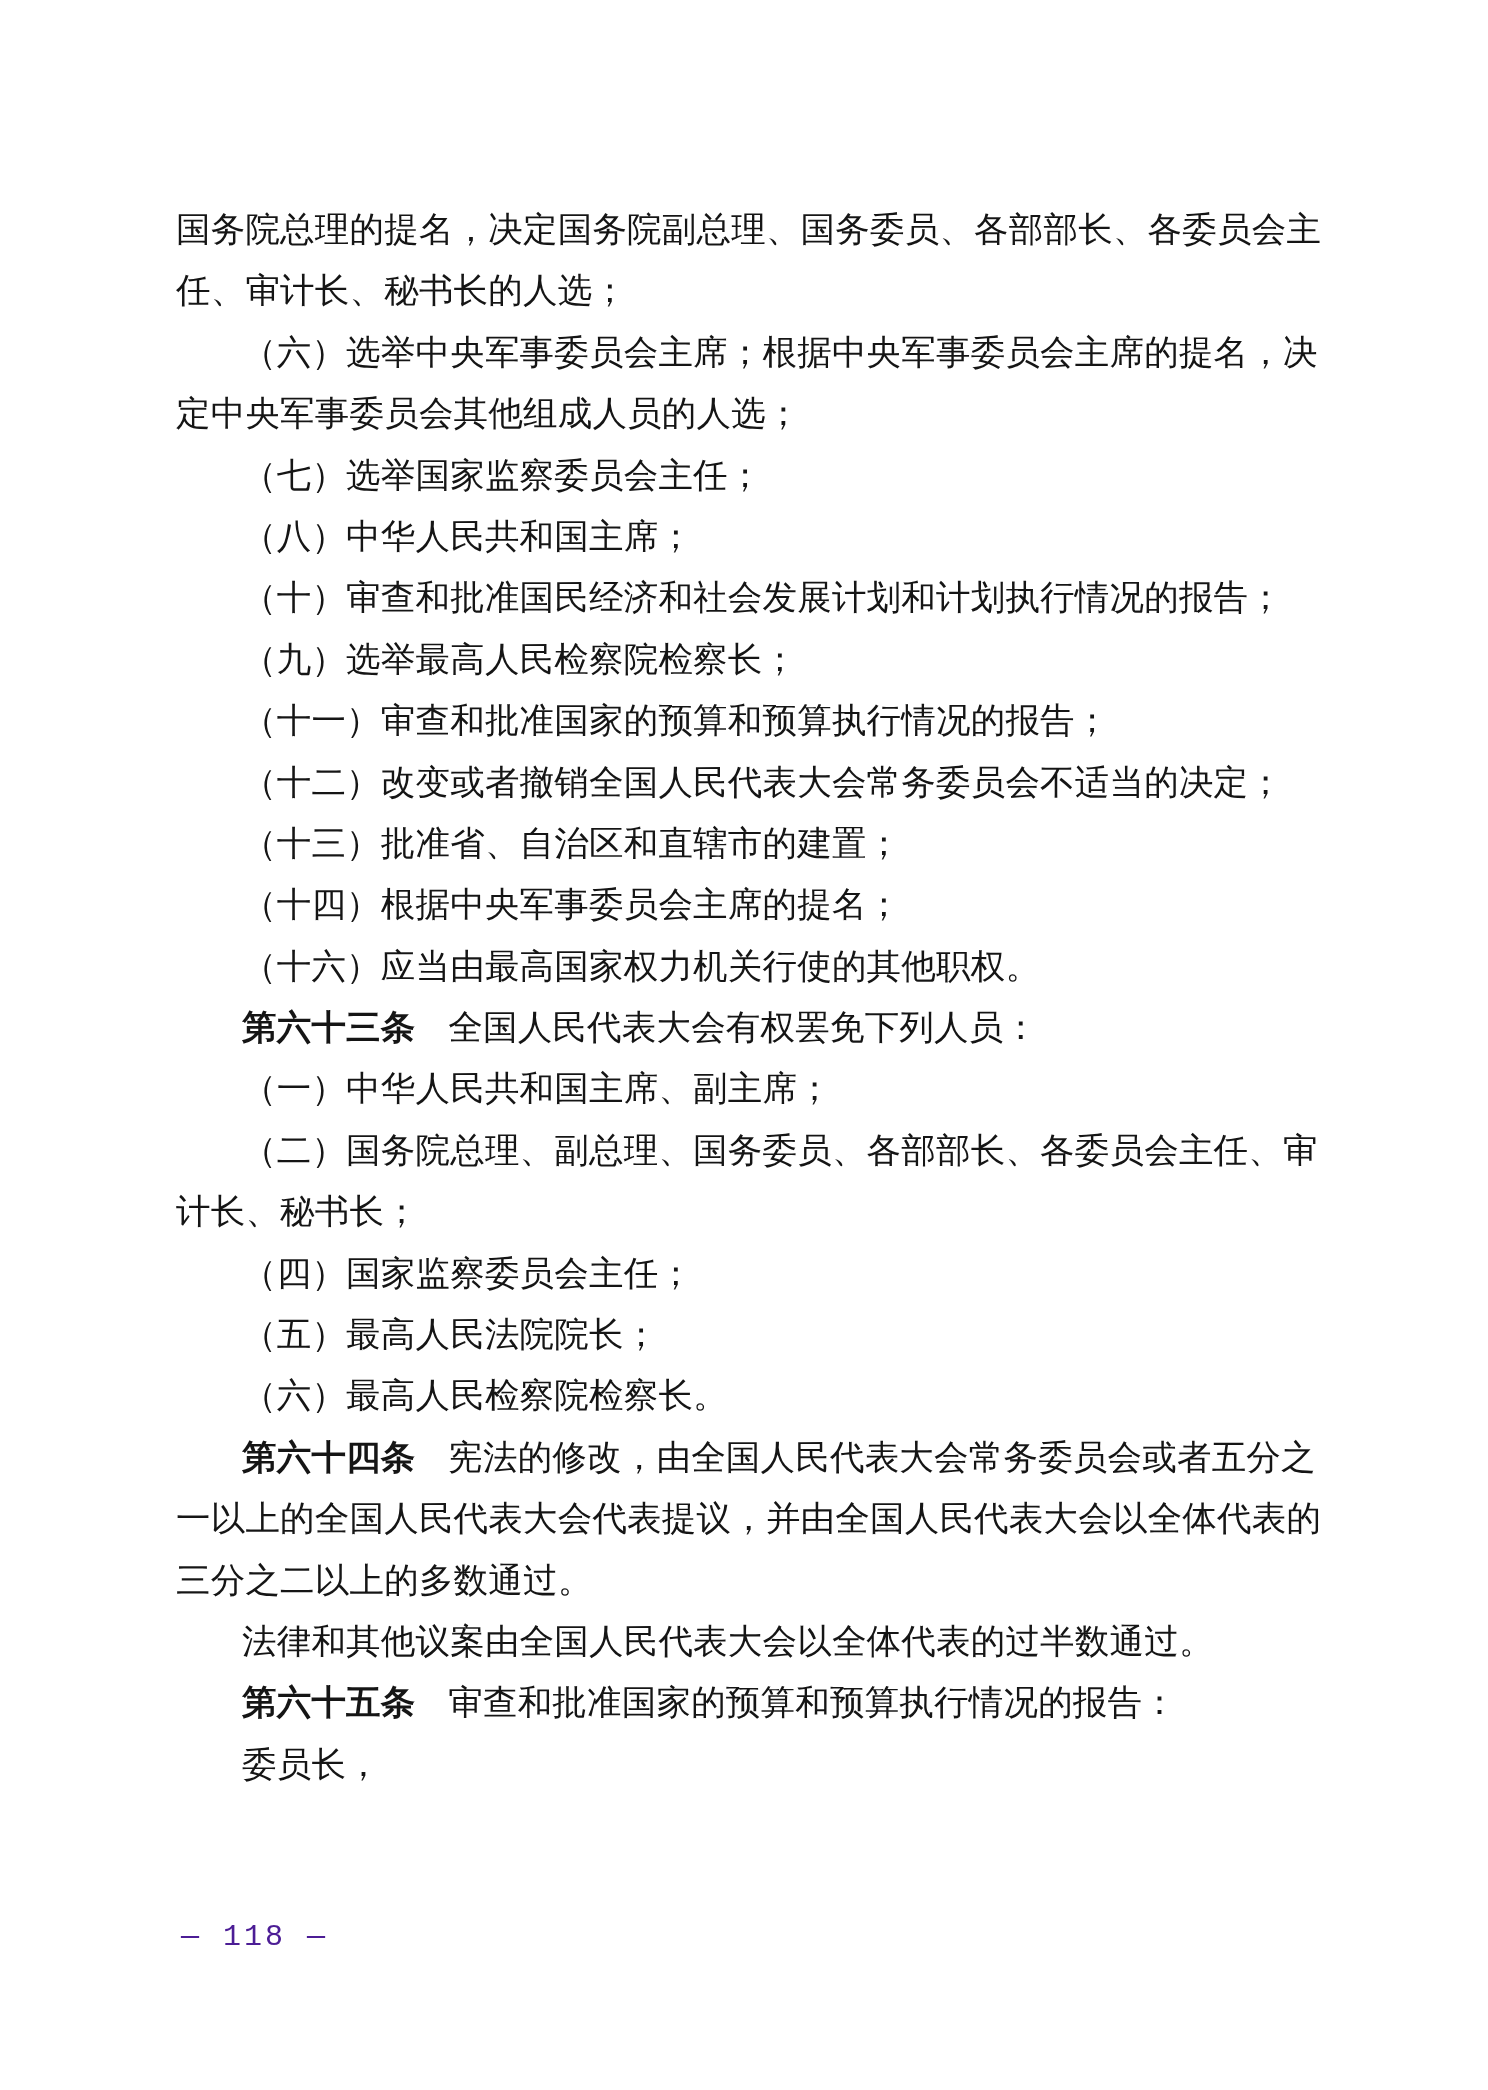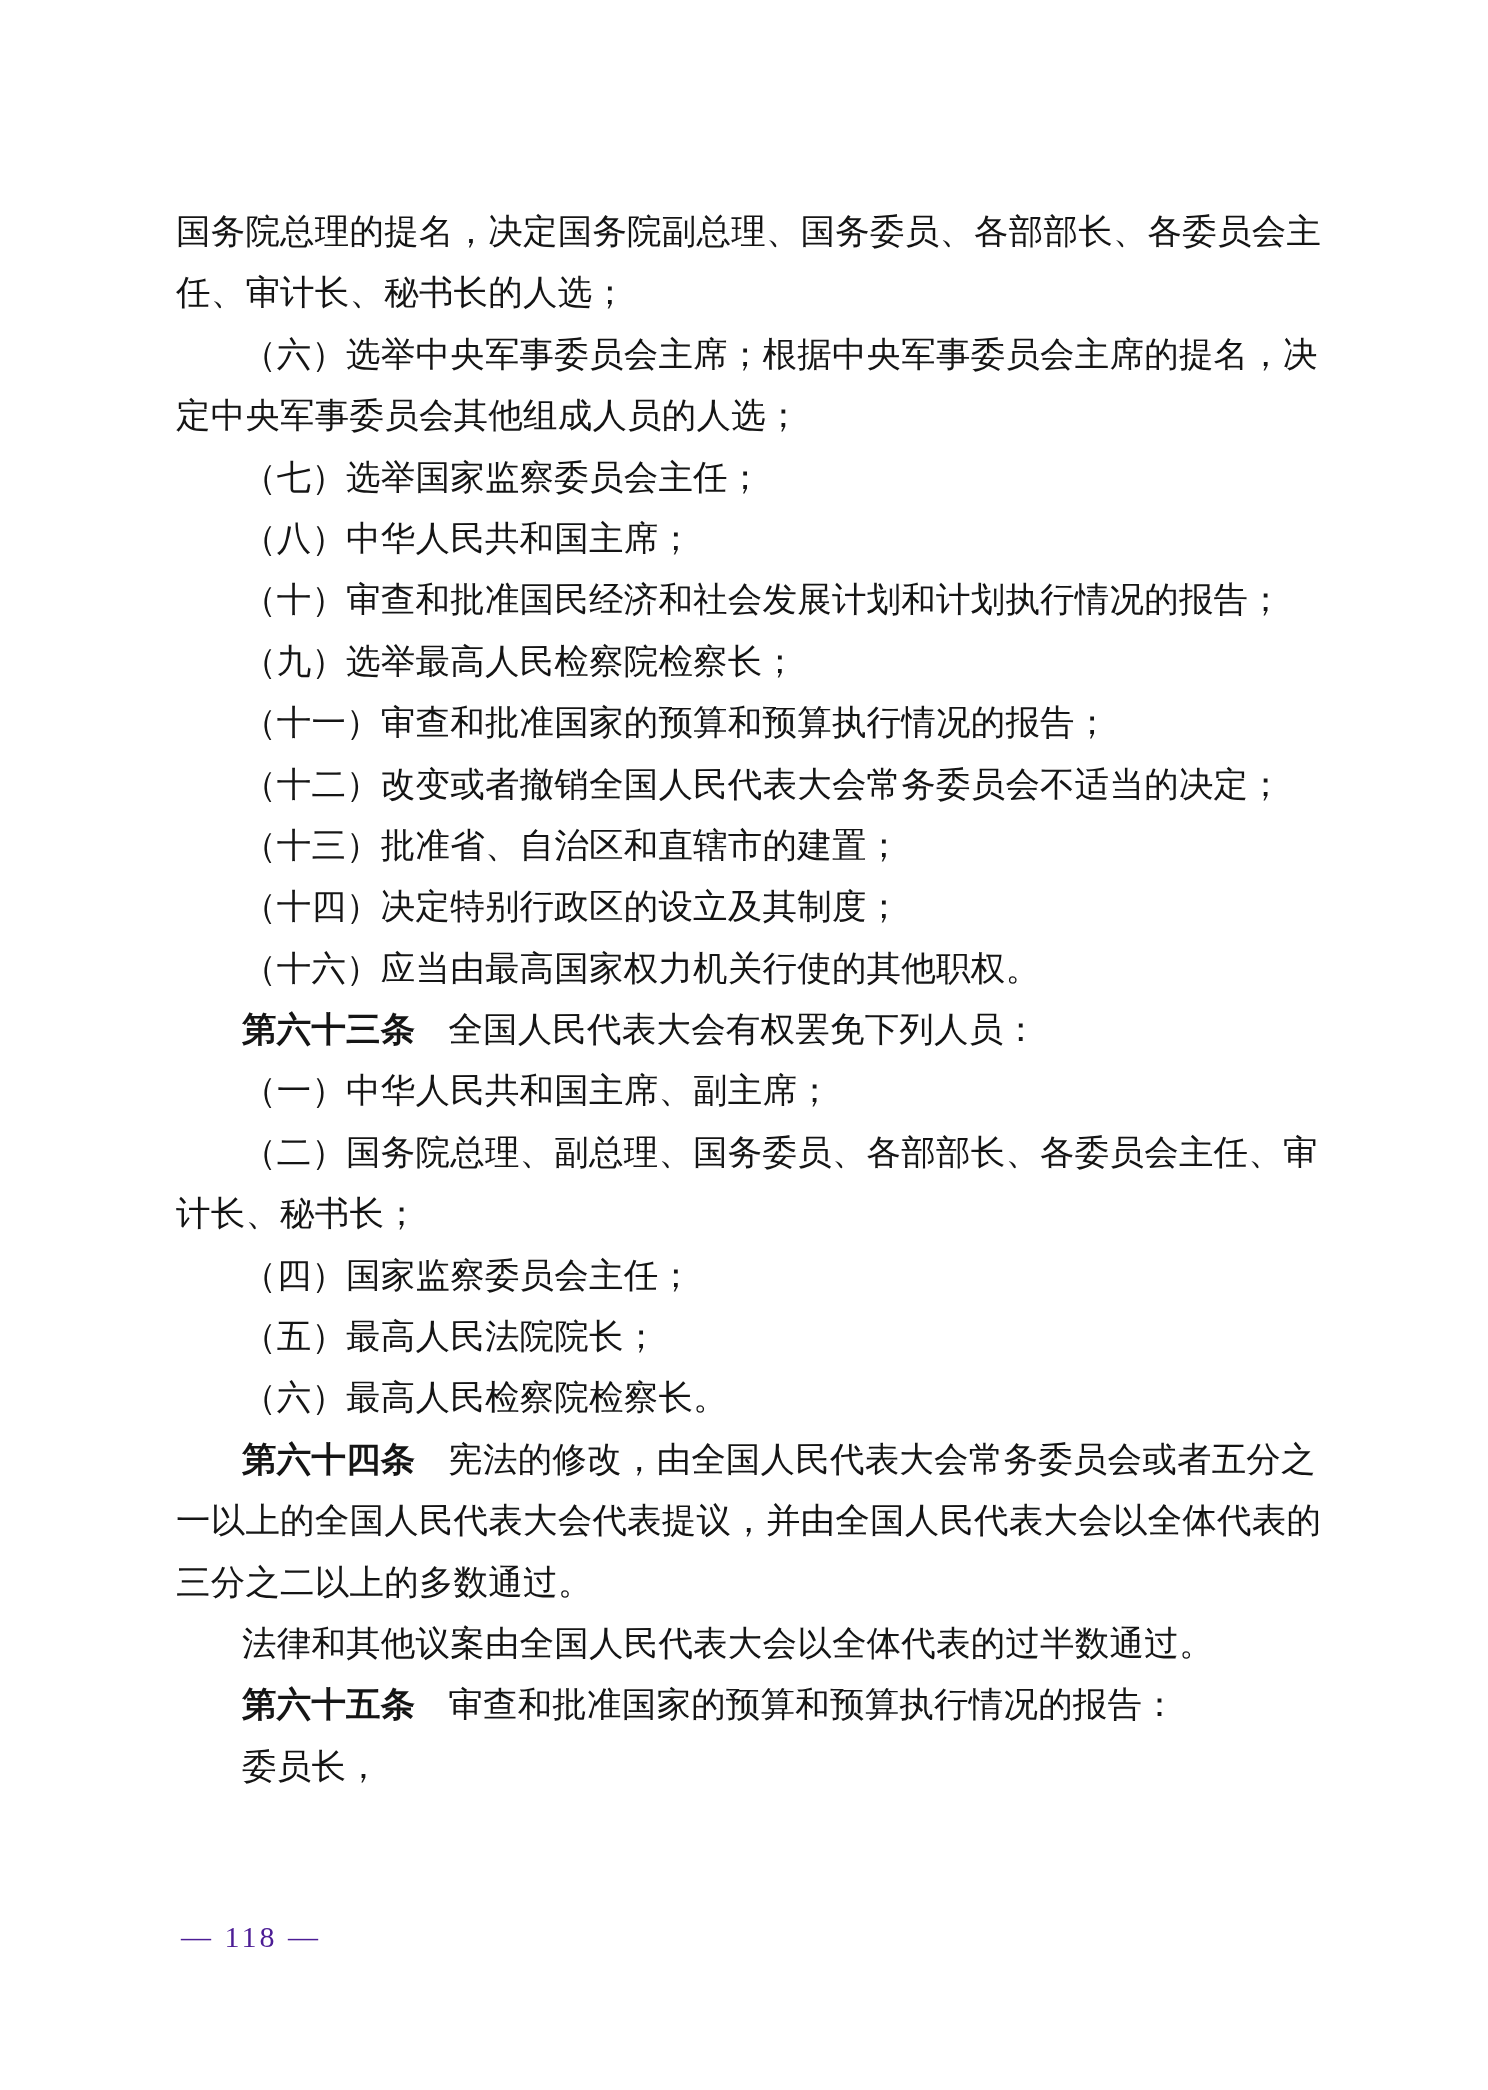--- a/index.html
+++ b/index.html
@@ -6,21 +6,21 @@
     margin: 0;
     padding: 0;
     background: #ffffff;
   }
   .page {
     position: relative;
     width: 1488px;
     height: 2090px;
     background: #ffffff;
     overflow: hidden;
-    font-family: Liberation Serif, serif;
+    font-family: Liberation Mono, monospace;
     color: #151515;
   }
   .textblock {
     position: absolute;
     left: 176px;
     top: 201px;
     width: 1150px;
   }
   .line {
     height: 61.4px;
@@ -58,21 +58,21 @@
     <div class="line"><span class="lead"></span><span>任、审计长、秘书长的人选；</span></div>
     <div class="line indent"><span class="lead"></span><span>（六）选举中央军事委员会主席；根据中央军事委员会主席的提名，决</span></div>
     <div class="line"><span class="lead"></span><span>定中央军事委员会其他组成人员的人选；</span></div>
     <div class="line indent"><span class="lead"></span><span>（七）选举国家监察委员会主任；</span></div>
     <div class="line indent"><span class="lead"></span><span>（八）中华人民共和国主席；</span></div>
     <div class="line indent"><span class="lead"></span><span>（十）审查和批准国民经济和社会发展计划和计划执行情况的报告；</span></div>
     <div class="line indent"><span class="lead"></span><span>（九）选举最高人民检察院检察长；</span></div>
     <div class="line indent"><span class="lead"></span><span>（十一）审查和批准国家的预算和预算执行情况的报告；</span></div>
     <div class="line indent"><span class="lead"></span><span>（十二）改变或者撤销全国人民代表大会常务委员会不适当的决定；</span></div>
     <div class="line indent"><span class="lead"></span><span>（十三）批准省、自治区和直辖市的建置；</span></div>
-    <div class="line indent"><span class="lead"></span><span>（十四）决定特别行政区的设立及其制度；</span></div>
+    <div class="line indent"><span class="lead"></span><span>（十四）根据中央军事委员会主席的提名；</span></div>
     <div class="line indent"><span class="lead"></span><span>（十六）应当由最高国家权力机关行使的其他职权。</span></div>
     <div class="line indent"><span class="lead">第六十三条</span><span>全国人民代表大会有权罢免下列人员：</span></div>
     <div class="line indent"><span class="lead"></span><span>（一）中华人民共和国主席、副主席；</span></div>
     <div class="line indent"><span class="lead"></span><span>（二）国务院总理、副总理、国务委员、各部部长、各委员会主任、审</span></div>
     <div class="line"><span class="lead"></span><span>计长、秘书长；</span></div>
     <div class="line indent"><span class="lead"></span><span>（四）国家监察委员会主任；</span></div>
     <div class="line indent"><span class="lead"></span><span>（五）最高人民法院院长；</span></div>
     <div class="line indent"><span class="lead"></span><span>（六）最高人民检察院检察长。</span></div>
     <div class="line indent"><span class="lead">第六十四条</span><span>宪法的修改，由全国人民代表大会常务委员会或者五分之</span></div>
     <div class="line"><span class="lead"></span><span>一以上的全国人民代表大会代表提议，并由全国人民代表大会以全体代表的</span></div>

